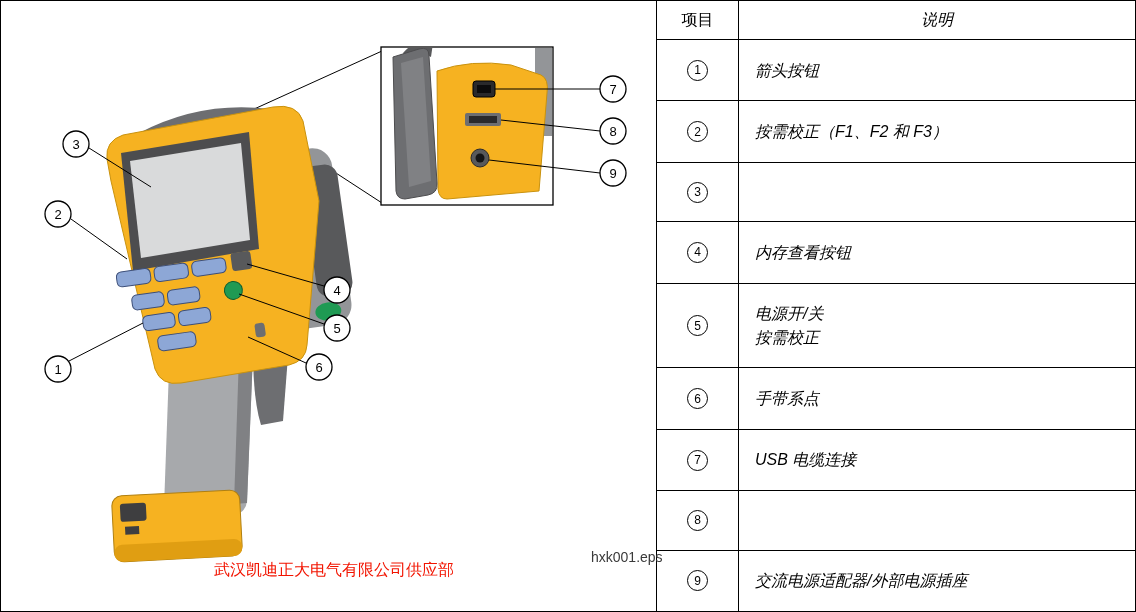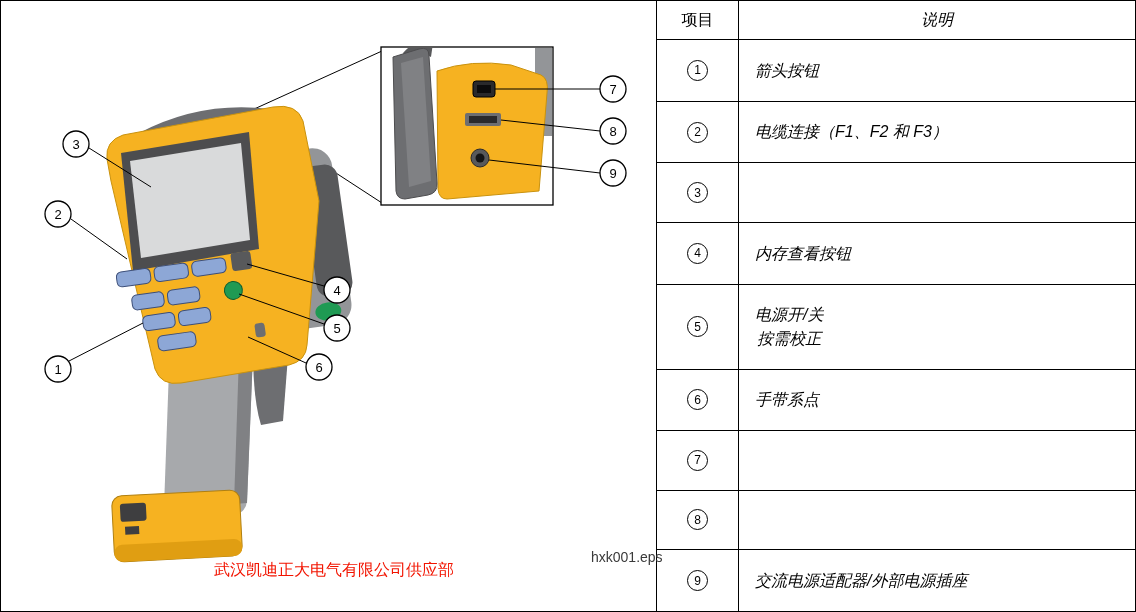--- a/index.html
+++ b/index.html
@@ -94,21 +94,21 @@
     align-items: center;
     justify-content: center;
     width: 19px;
     height: 19px;
     border: 1px solid #000;
     border-radius: 50%;
     font-size: 12px;
     line-height: 1;
     background: #fff;
   }
-  .desc-lines { display: flex; flex-direction: column; justify-content: center; text-align: center; }
+  .desc-lines { display: flex; flex-direction: column; justify-content: center; }
 </style>
 </head>
 <body>
 
 <div class="page">
 
   <div class="diagram-area">
     <svg width="655" height="612" viewBox="0 0 655 612">
 
       <defs>
@@ -251,21 +251,21 @@
       </div>
     </div>
 
     <div class="t-row">
       <div class="t-cell c-item">
         <span class="cnum">
             <span>2</span>
           </span>
       </div>
       <div class="t-cell c-desc">
-        <div>电缆连接（F1、F2 和 F3）</div>
+        <div>按需校正（F1、F2 和 F3）</div>
       </div>
     </div>
 
     <div class="t-row">
       <div class="t-cell c-item">
         <span class="cnum">
             <span>3</span>
           </span>
       </div>
     </div>
@@ -305,20 +305,23 @@
         <div>手带系点</div>
       </div>
     </div>
 
     <div class="t-row">
       <div class="t-cell c-item">
         <span class="cnum">
             <span>7</span>
           </span>
       </div>
+      <div class="t-cell c-desc">
+        <div>USB 电缆连接</div>
+      </div>
     </div>
 
     <div class="t-row">
       <div class="t-cell c-item">
         <span class="cnum">
             <span>8</span>
           </span>
       </div>
     </div>
 

